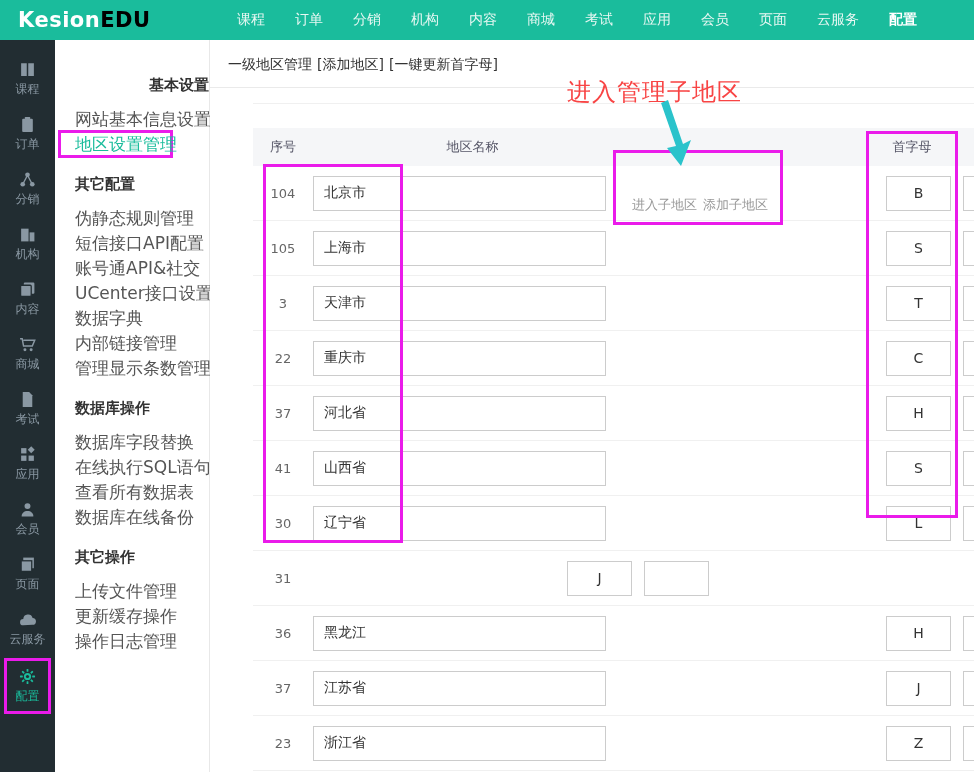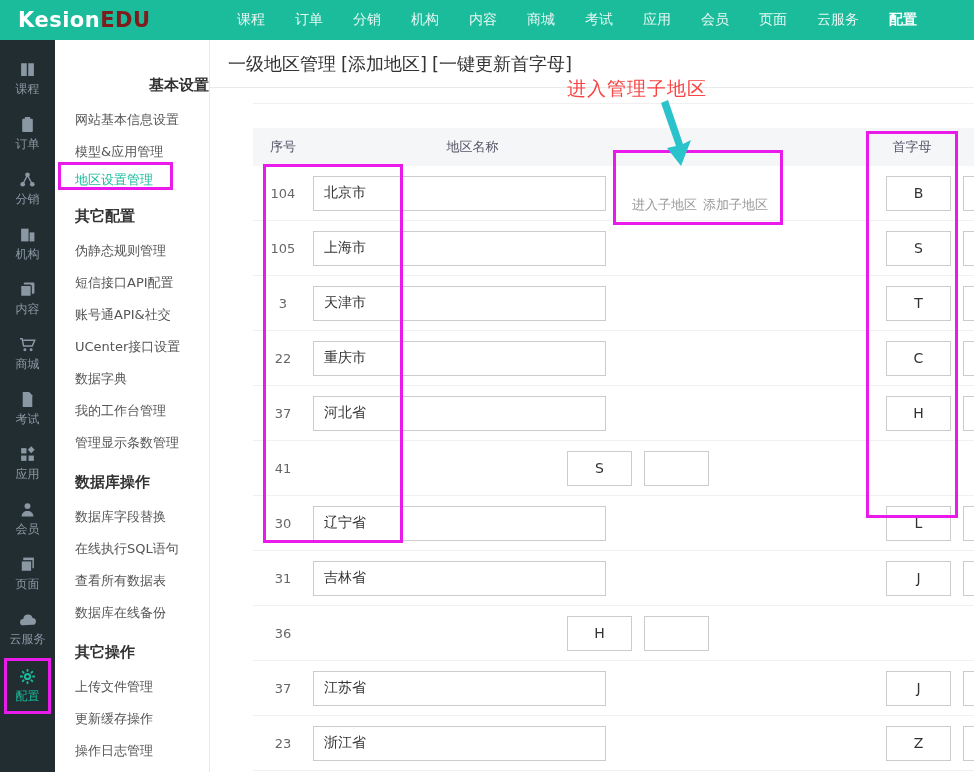--- a/index.html
+++ b/index.html
@@ -7,47 +7,47 @@
   }
   *{box-sizing:border-box;}
   html,body{margin:0;padding:0;}
   body{
     width:974px;height:772px;overflow:hidden;position:relative;background:#fff;
     font-family:"DejaVu Sans","Liberation Sans",sans-serif;
   }
   
   .topbar{height:40px;background:var(--accent);position:relative;display:flex;align-items:center;}
   .logo{margin-left:18px;font-size:21px;font-weight:bold;color:#fff;letter-spacing:.5px;cursor:pointer;}
-  .logo .edu{color:#7f1d1d;}
+  .logo .edu{color:#000000;}
   .topnav{position:absolute;left:237px;top:0;height:40px;display:flex;align-items:center;gap:30px;}
   .nav-item{font-size:14px;color:#e8f8f3;cursor:pointer;white-space:nowrap;}
   .nav-item.active{color:#fff;font-weight:bold;}
   
   .iconbar{position:absolute;left:0;top:40px;width:55px;bottom:0;background:var(--dark);padding-top:12px;}
   .icon-item{height:55px;display:flex;flex-direction:column;align-items:center;justify-content:center;gap:3px;
     color:#8a98a3;font-size:12px;cursor:pointer;}
   .icon-item svg{width:17px;height:17px;fill:currentColor;}
   .icon-item.active{color:var(--accent);border:3px solid var(--magenta);width:47px;margin:1px auto 0;height:56px;}
   
   .sidebar{position:absolute;left:55px;top:40px;width:155px;bottom:0;background:#fff;
     border-right:1px solid #e8e8e8;padding-top:18px;}
   .side-title{font-size:15px;font-weight:bold;color:#333;margin:18px 0 12px 20px;}
   .side-title:first-child{margin-top:18px;text-align:right;}
-  .side-item{font-size:13px;color:#555;height:25px;line-height:25px;padding-left:20px;cursor:pointer;white-space:nowrap;margin-top:7px;}
+  .side-item{font-size:17px;color:#555;height:25px;line-height:25px;padding-left:20px;cursor:pointer;white-space:nowrap;}
   .side-active-box{border:3px solid var(--magenta);width:115px;height:28px;margin:-2px 0 -1px 3px;
     padding-left:14px;display:flex;align-items:center;}
   .side-active-box .side-item{padding:0;height:auto;line-height:normal;color:var(--accent);}
   
   .main{position:absolute;left:210px;top:40px;right:0;bottom:0;background:#fff;}
-  .titlebar{height:48px;line-height:48px;padding-left:18px;font-size:18px;color:#333;
+  .titlebar{height:48px;line-height:48px;padding-left:18px;font-size:14px;color:#333;
     border-bottom:1px solid #eaeaea;white-space:nowrap;}
   .titlebar span{margin-right:5px;}
   .title-link{cursor:pointer;}
   .panel-top{position:absolute;top:63px;left:43px;width:800px;border-top:1px solid #f0f0f0;}
-  .annot{position:absolute;left:357px;top:36px;color:var(--red);font-size:19px;letter-spacing:1px;z-index:6;}
+  .annot{position:absolute;left:357px;top:36px;color:var(--red);font-size:24px;letter-spacing:1px;z-index:6;}
   .arrow{position:absolute;left:440px;top:58px;z-index:6;}
   
   .tbl{position:absolute;left:43px;top:88px;width:800px;font-size:13px;}
   .thead{display:flex;height:38px;align-items:center;background:#f5f6f8;color:#556;}
   .trow{display:flex;height:55px;align-items:center;border-bottom:1px solid #f0f0f0;color:#666;}
   .col-idx{width:60px;text-align:center;}
   .col-name{width:319px;}
   .thead .col-name{text-align:center;}
   .col-act{width:234px;color:#999;margin-top:24px;}
   .col-act a{color:#999;text-decoration:none;margin-right:6px;cursor:pointer;}
@@ -178,31 +178,30 @@
         <circle cx="8" cy="8" r="3.4"></circle>
         <circle cx="8" cy="8" r="1.5" fill="#222d32"></circle>
       </svg>
       <span>配置</span>
     </div>
   </div>
 
 <div class="sidebar" id="sidebar">
     <div class="side-title">基本设置</div>
     <div class="side-item">网站基本信息设置</div>
-    <div class="side-item">模型&amp;应用管理</div>
     <div class="side-active-box">
       <div class="side-item">地区设置管理</div>
     </div>
     <div class="side-title">其它配置</div>
     <div class="side-item">伪静态规则管理</div>
     <div class="side-item">短信接口API配置</div>
     <div class="side-item">账号通API&amp;社交</div>
     <div class="side-item">UCenter接口设置</div>
     <div class="side-item">数据字典</div>
-    <div class="side-item">我的工作台管理</div>
+    <div class="side-item">内部链接管理</div>
     <div class="side-item">管理显示条数管理</div>
     <div class="side-title">数据库操作</div>
     <div class="side-item">数据库字段替换</div>
     <div class="side-item">在线执行SQL语句</div>
     <div class="side-item">查看所有数据表</div>
     <div class="side-item">数据库在线备份</div>
     <div class="side-title">其它操作</div>
     <div class="side-item">上传文件管理</div>
     <div class="side-item">更新缓存操作</div>
     <div class="side-item">操作日志管理</div>
@@ -258,40 +257,41 @@
         </div>
         <div class="trow">
           <div class="col-idx">37</div>
           <div class="col-name"><input class="inp inp-name" type="text" value="河北省" style=""></div>
           <div class="col-act"></div>
           <div class="col-init"><input class="inp inp-init" type="text" value="H" style=""></div>
           <div class="col-extra"><input class="inp inp-extra" type="text" style=""></div>
         </div>
         <div class="trow">
           <div class="col-idx">41</div>
+          <div class="col-name"><input class="inp inp-name" type="text" value="山西省" style=""></div>
           <div class="col-act"></div>
           <div class="col-init"><input class="inp inp-init" type="text" value="S" style=""></div>
           <div class="col-extra"><input class="inp inp-extra" type="text" style=""></div>
         </div>
         <div class="trow">
           <div class="col-idx">30</div>
           <div class="col-name"><input class="inp inp-name" type="text" value="辽宁省" style=""></div>
           <div class="col-act"></div>
           <div class="col-init"><input class="inp inp-init" type="text" value="L" style=""></div>
           <div class="col-extra"><input class="inp inp-extra" type="text" style=""></div>
         </div>
         <div class="trow">
           <div class="col-idx">31</div>
-          <div class="col-name"><input class="inp inp-name" type="text" value="吉林省" style=""></div>
           <div class="col-act"></div>
           <div class="col-init"><input class="inp inp-init" type="text" value="J" style=""></div>
           <div class="col-extra"><input class="inp inp-extra" type="text" style=""></div>
         </div>
         <div class="trow">
           <div class="col-idx">36</div>
+          <div class="col-name"><input class="inp inp-name" type="text" value="黑龙江" style=""></div>
           <div class="col-act"></div>
           <div class="col-init"><input class="inp inp-init" type="text" value="H" style=""></div>
           <div class="col-extra"><input class="inp inp-extra" type="text" style=""></div>
         </div>
         <div class="trow">
           <div class="col-idx">37</div>
           <div class="col-name"><input class="inp inp-name" type="text" value="江苏省" style=""></div>
           <div class="col-act"></div>
           <div class="col-init"><input class="inp inp-init" type="text" value="J" style=""></div>
           <div class="col-extra"><input class="inp inp-extra" type="text" style=""></div>

